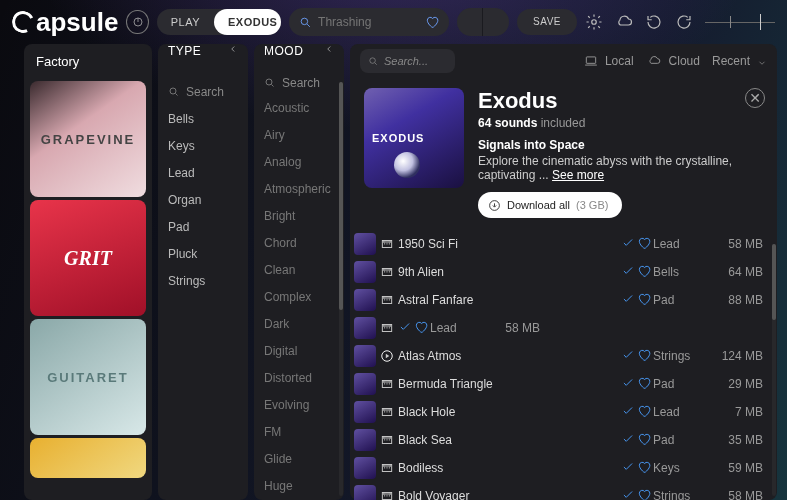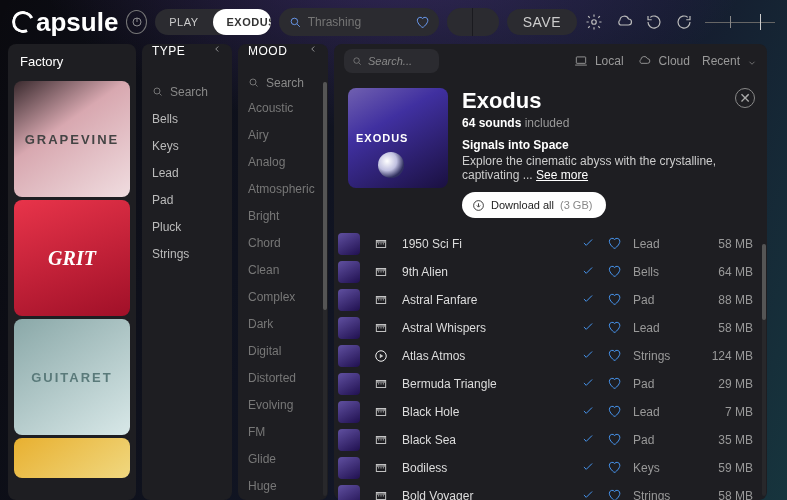--- a/index.html
+++ b/index.html
@@ -25,49 +25,49 @@
 .pill { padding: 0 14px; line-height: 26px; font-size: 11px; letter-spacing: 0.5px; cursor: pointer; color: #aaa; }
 .pill.active { background: #fff; color: #333; font-weight: 600; border-radius: 14px; }
 .pill.play { color: #ccc; }
 .search-wide { flex: 0 0 160px; height: 28px; background: #2b2b30; border-radius: 14px; display: flex; align-items: center; padding: 0 10px; gap: 6px; }
 .search-wide input { flex: 1; background: none; border: none; outline: none; color: #fff; font-size: 12px; width: 0; }
 .heart-btn { color: #6fa3ff; }
 .nav-arrows { display: flex; }
 .nav-arrow { width: 26px; height: 28px; background: #2b2b30; display: flex; align-items: center; justify-content: center; cursor: pointer; }
 .nav-arrow.l { border-radius: 14px 0 0 14px; border-right: 1px solid #1a1a1f; }
 .nav-arrow.r { border-radius: 0 14px 14px 0; }
-.save-btn { height: 26px; padding: 0 16px; background: #2b2b30; border-radius: 14px; line-height: 26px; font-size: 14px; color: #ccc; cursor: pointer; letter-spacing: 0.5px; }
+.save-btn { height: 26px; padding: 0 16px; background: #2b2b30; border-radius: 14px; line-height: 26px; font-size: 10px; color: #ccc; cursor: pointer; letter-spacing: 0.5px; }
 .top-icons { margin-left: auto; display: flex; align-items: center; gap: 12px; }
 .top-icons .ico { width: 18px; height: 18px; cursor: pointer; }
 .vol { width: 70px; height: 24px; display: flex; align-items: center; }
 .vol-line { flex: 1; height: 1px; background: #666; position: relative; }
 .vol-line::before, .vol-line::after { content: ''; position: absolute; width: 1px; height: 12px; background: #888; top: -6px; }
 .vol-line::before { left: 35%; }
 .vol-line::after { right: 20%; height: 16px; top: -8px; background: #ccc; }
 
-.main { position: relative; display: flex; height: calc(500px - 44px); }
+.main { position: relative; display: flex; height: calc(500px - 44px); padding-left: 16px; }
 .col { background: #1e1e22; border-radius: 8px; margin: 0 3px; }
 
 .packs { width: 128px; margin-left: 8px; display: flex; flex-direction: column; }
 .packs-head { height: 34px; display: flex; align-items: center; justify-content: space-between; padding: 0 12px; font-size: 13px; color: #fff; cursor: pointer; }
 .pack-item { width: 116px; height: 116px; margin: 3px auto; border-radius: 8px; display: flex; align-items: center; justify-content: center; font-weight: 700; color: #fff; letter-spacing: 2px; font-size: 13px; }
 .pack-0 { background: linear-gradient(145deg, #3a2a2e 0%, #d8a8b0 40%, #f0dde0 100%); color: #444; }
 .pack-1 { background: linear-gradient(160deg, #e8344a 0%, #a01028 100%); font-family: cursive; font-size: 20px; font-style: italic; letter-spacing: 0; }
 .pack-2 { background: linear-gradient(145deg, #8aa8a8 0%, #d8e8e8 100%); color: #5a7a7a; }
 .pack-3 { background: linear-gradient(145deg, #e8b030 0%, #f0d880 100%); height: 40px; }
 
 .filter { width: 90px; display: flex; flex-direction: column; }
 .filter-head { height: 34px; display: flex; align-items: flex-start; justify-content: space-between; padding: 0 10px; font-size: 12px; letter-spacing: 0.5px; color: #fff; }
 .filter-search { height: 28px; display: flex; align-items: center; padding: 0 10px; gap: 6px; color: #888; font-size: 12px; }
 .filter-item { height: 27px; line-height: 27px; padding: 0 10px; color: #bbb; font-size: 12px; cursor: pointer; white-space: nowrap; overflow: hidden; }
 .filter.mood .filter-item { color: #777; }
 .scroll-track { position: absolute; right: 1px; top: 38px; bottom: 4px; width: 4px; background: rgba(80,80,80,0.2); border-radius: 2px; }
 .scroll-thumb { position: absolute; left: 0; right: 0; background: #555; border-radius: 2px; }
 
-.content { flex: 1; margin-right: 20px; display: flex; flex-direction: column; position: relative; }
+.content { flex: 1; margin-right: 10px; display: flex; flex-direction: column; position: relative; }
 .content-head { height: 34px; display: flex; align-items: center; padding: 0 10px; gap: 12px; }
 .content-search { flex: 0 0 95px; height: 24px; background: #2b2b30; border-radius: 8px; display: flex; align-items: center; padding: 0 8px; gap: 5px; font-size: 11px; color: #888; font-style: italic; }
 .spacer { flex: 1; }
 .loc-btn { display: flex; align-items: flex-end; gap: 7px; color: #999; font-size: 12px; cursor: pointer; }
 
 .detail { display: flex; padding: 10px 14px 12px; gap: 14px; }
 .detail-cover { width: 100px; height: 100px; border-radius: 8px; background: linear-gradient(150deg, #7060b0 0%, #4030a0 35%, #1a1040 100%); position: relative; overflow: hidden; flex-shrink: 0; }
 .detail-cover::after { content: ''; position: absolute; left: 30px; bottom: 10px; width: 26px; height: 26px; border-radius: 50%; background: radial-gradient(circle at 35% 35%, #fff, #c0c0e0 40%, #303060 70%); }
 .cover-title { position: absolute; left: 8px; top: 44px; font-size: 11px; font-weight: 700; color: #fff; letter-spacing: 1px; }
 .detail-info { flex: 1; position: relative; }
@@ -75,21 +75,21 @@
 .detail-sub { font-size: 12px; color: #999; margin-top: 2px; }
 .detail-sub b { color: #fff; font-weight: 600; }
 .detail-artist { font-size: 12px; color: #fff; margin-top: 8px; font-weight: 600; }
 .detail-desc { font-size: 12px; color: #ccc; margin-top: 2px; }
 .see-more { color: #fff; text-decoration: underline; cursor: pointer; }
 .dl-btn { margin-top: 10px; height: 26px; background: #fff; border-radius: 14px; display: inline-flex; align-items: center; padding: 0 14px 0 10px; gap: 6px; font-size: 11px; color: #222; cursor: pointer; font-weight: 500; }
 .dl-btn .size { color: #888; }
 .close-x { position: absolute; right: -2px; top: 0; width: 20px; height: 20px; border: 1px solid #888; border-radius: 50%; display: flex; align-items: center; justify-content: center; cursor: pointer; color: #aaa; font-size: 14px; }
 
 .rows { flex: 1; overflow: hidden; }
-.row { height: 28px; display: flex; align-items: center; padding: 0 14px 0 4px; gap: 10px; font-size: 12px; }
+.row { height: 28px; display: flex; align-items: center; padding: 0 14px 0 4px; font-size: 12px; }
 .row-thumb { width: 22px; height: 22px; border-radius: 4px; background: linear-gradient(150deg,#6050a0,#201050); flex-shrink: 0; }
 .row-icon { width: 22px; height: 22px; display: flex; align-items: center; justify-content: center; flex-shrink: 0; }
 .row-icon svg { width: 14px; height: 14px; stroke: #ccc; fill: none; }
 .row.playing .row-icon svg { stroke: #fff; }
 .row-name { flex: 1; color: #ddd; }
 .row-check { color: #4a9eff; width: 16px; }
 .row-heart { color: #4a9eff; width: 16px; }
 .row-cat { width: 62px; color: #999; text-align: left; }
 .row-size { width: 48px; color: #999; text-align: right; }
 svg { stroke-width: 1.6; fill: none; }
@@ -185,20 +185,21 @@
       <svg viewBox="0 0 24 24" width="12" height="12" stroke="#888">
           <circle cx="10" cy="10" r="6"></circle>
           <path d="M15 15l4 4"></path>
         </svg>
       <span>Search</span>
     </div>
     <div id="type-list">
         <div class="filter-item">Bells</div>
         <div class="filter-item">Keys</div>
         <div class="filter-item">Lead</div>
+        <div class="filter-item">Organ</div>
         <div class="filter-item">Pad</div>
         <div class="filter-item">Pluck</div>
         <div class="filter-item">Strings</div>
       </div>
   </div>
 
   <div class="col filter mood" style="position:relative">
     <div class="filter-head">
       <span>MOOD</span>
       <svg class="chev" viewBox="0 0 24 24" stroke="#ccc">
@@ -344,21 +345,20 @@
           <div class="row-size">88 MB</div>
         </div>
         <div class="row">
           <div class="row-thumb"></div>
           <div class="row-icon">
             <svg viewBox="0 0 24 24">
               <rect x="4" y="6" width="16" height="12"></rect>
               <path d="M8 6v7M12 6v7M16 6v7M6 6v4M10 6v4M14 6v4M18 6v4" stroke-width="1.2"></path>
             </svg>
           </div>
-          <div class="row-name">Astral Whispers</div>
           <div class="row-check"><svg viewBox="0 0 24 24" width="14" height="14" stroke="#4a9eff" stroke-width="2.5">
               <path d="M5 12l4 4 10-10"></path>
             </svg></div>
           <div class="row-heart"><svg viewBox="0 0 24 24" width="14" height="14" stroke="#4a9eff">
               <path d="M12 21s-8-6-8-12a5 5 0 0 1 9-3 5 5 0 0 1 9 3c0 6-8 12-8 12z"></path>
             </svg></div>
           <div class="row-cat">Lead</div>
           <div class="row-size">58 MB</div>
         </div>
         <div class="row playing">

